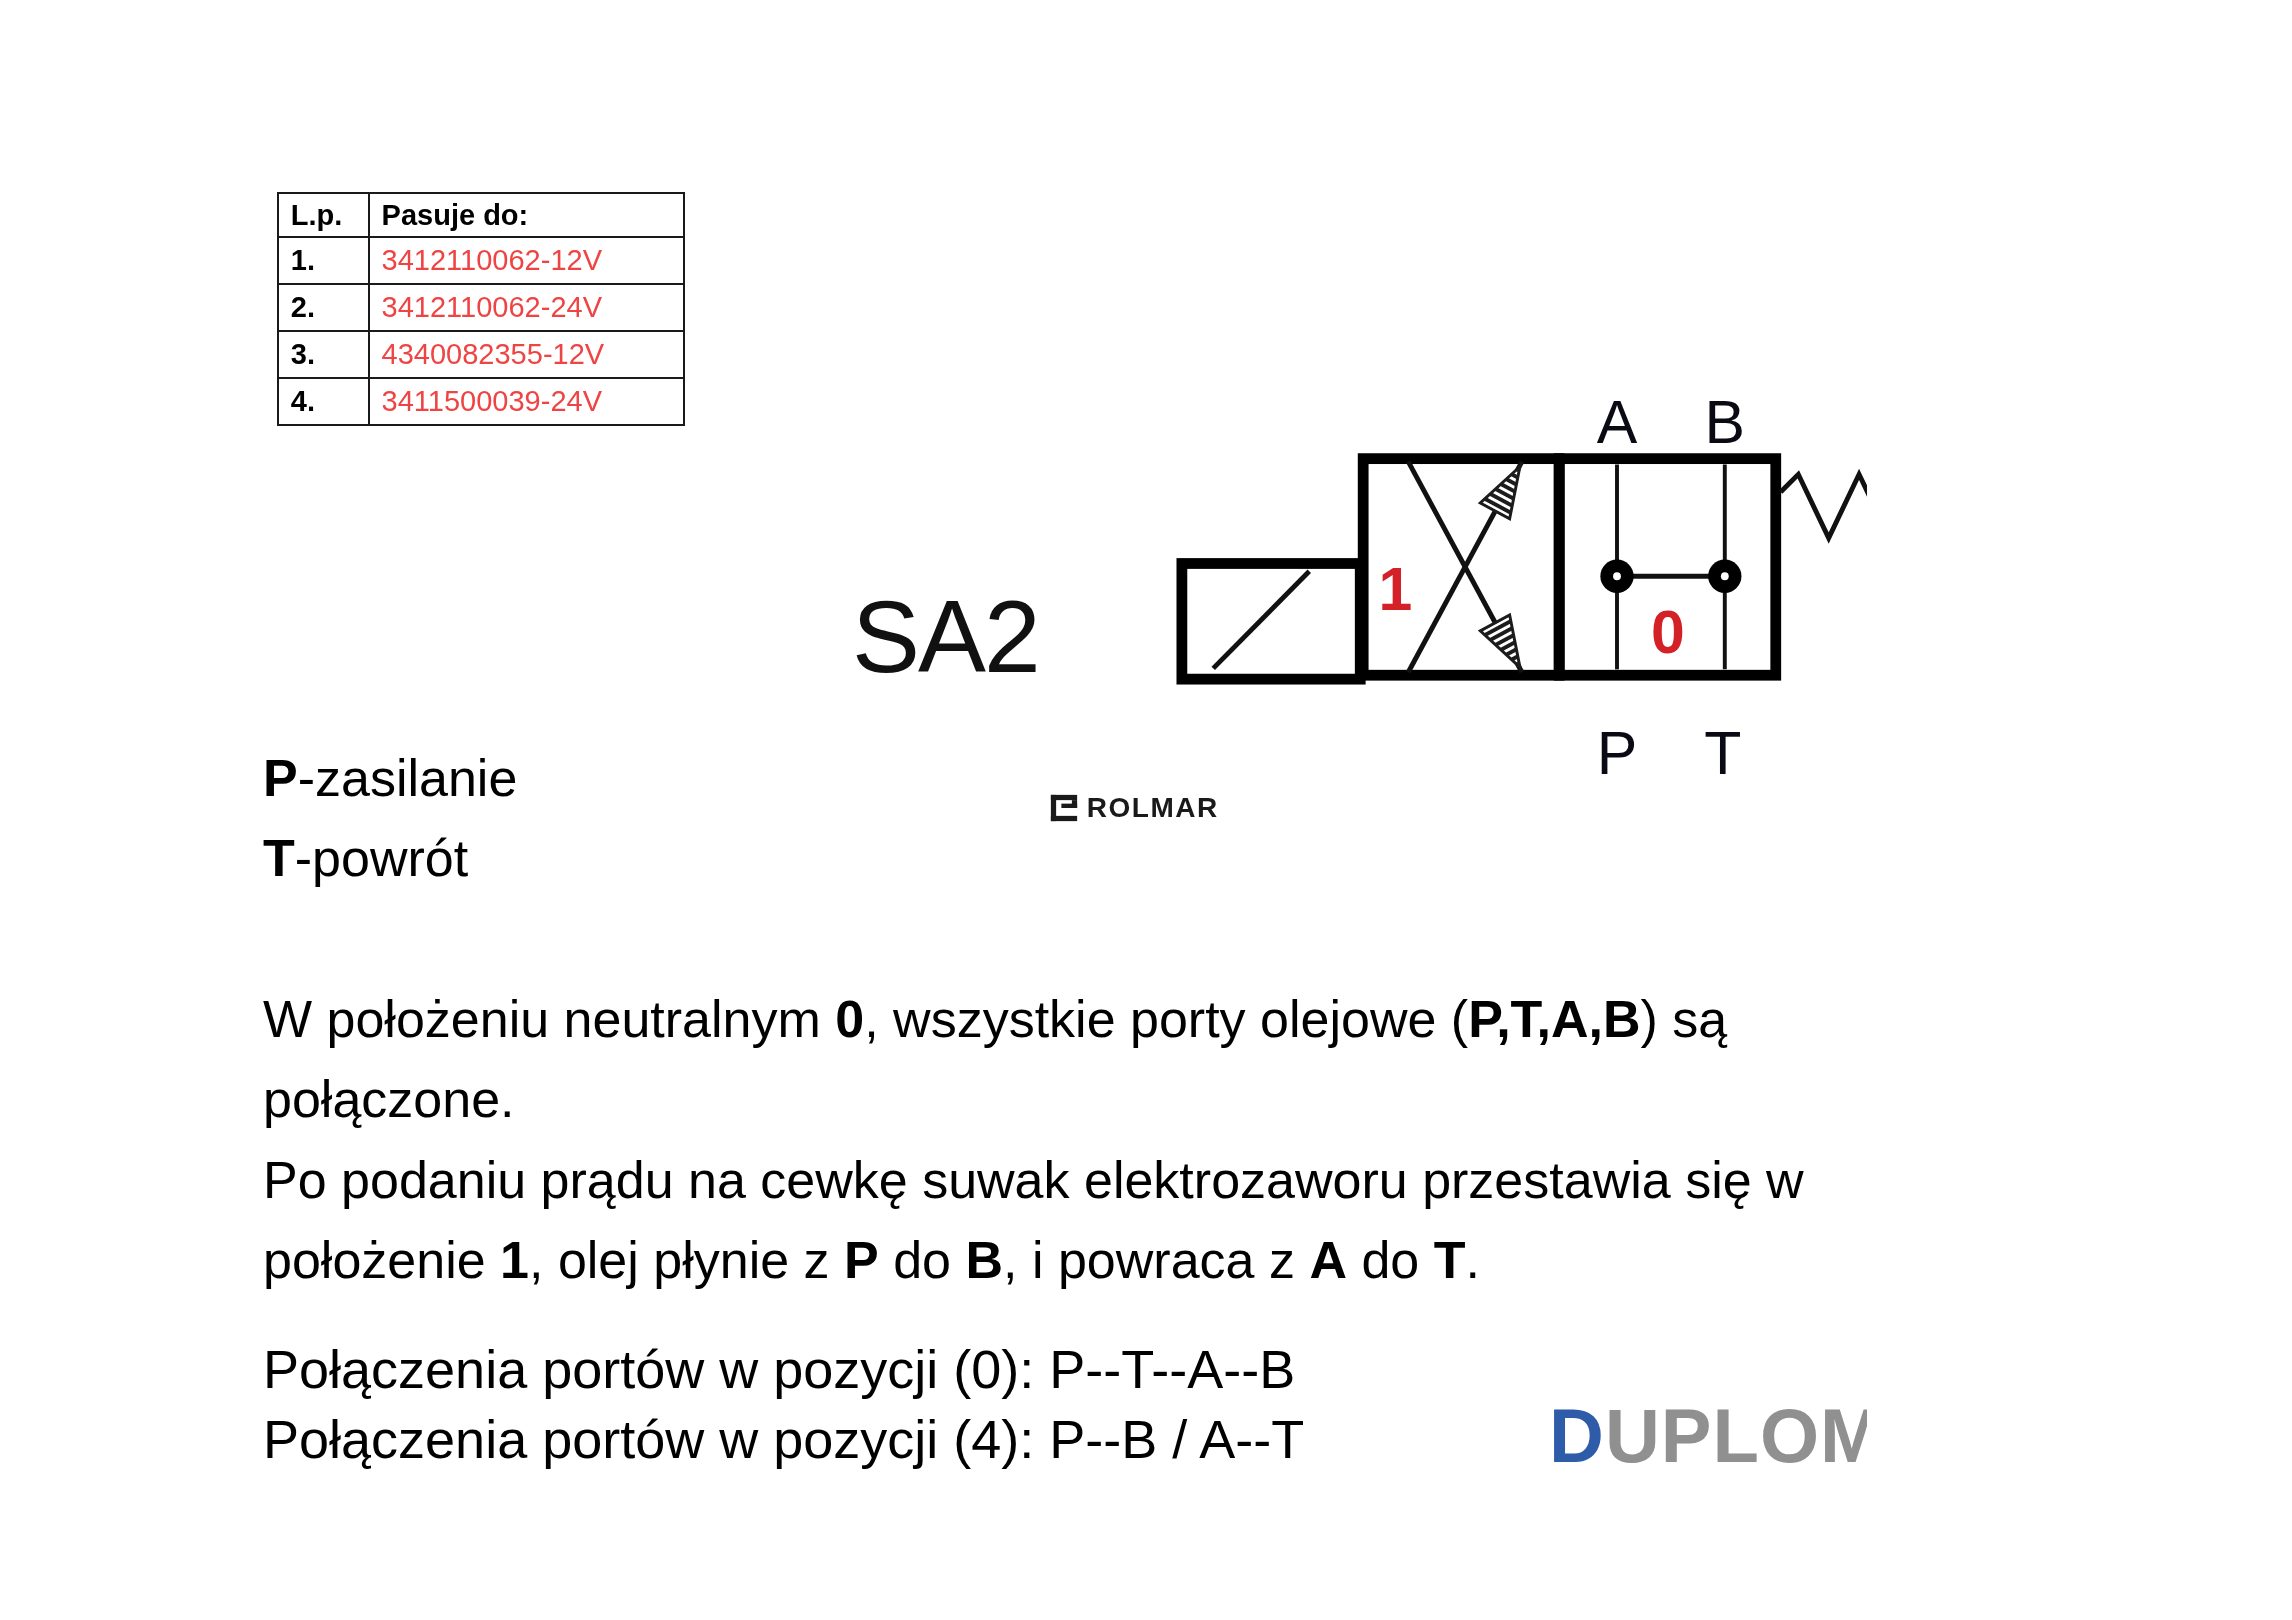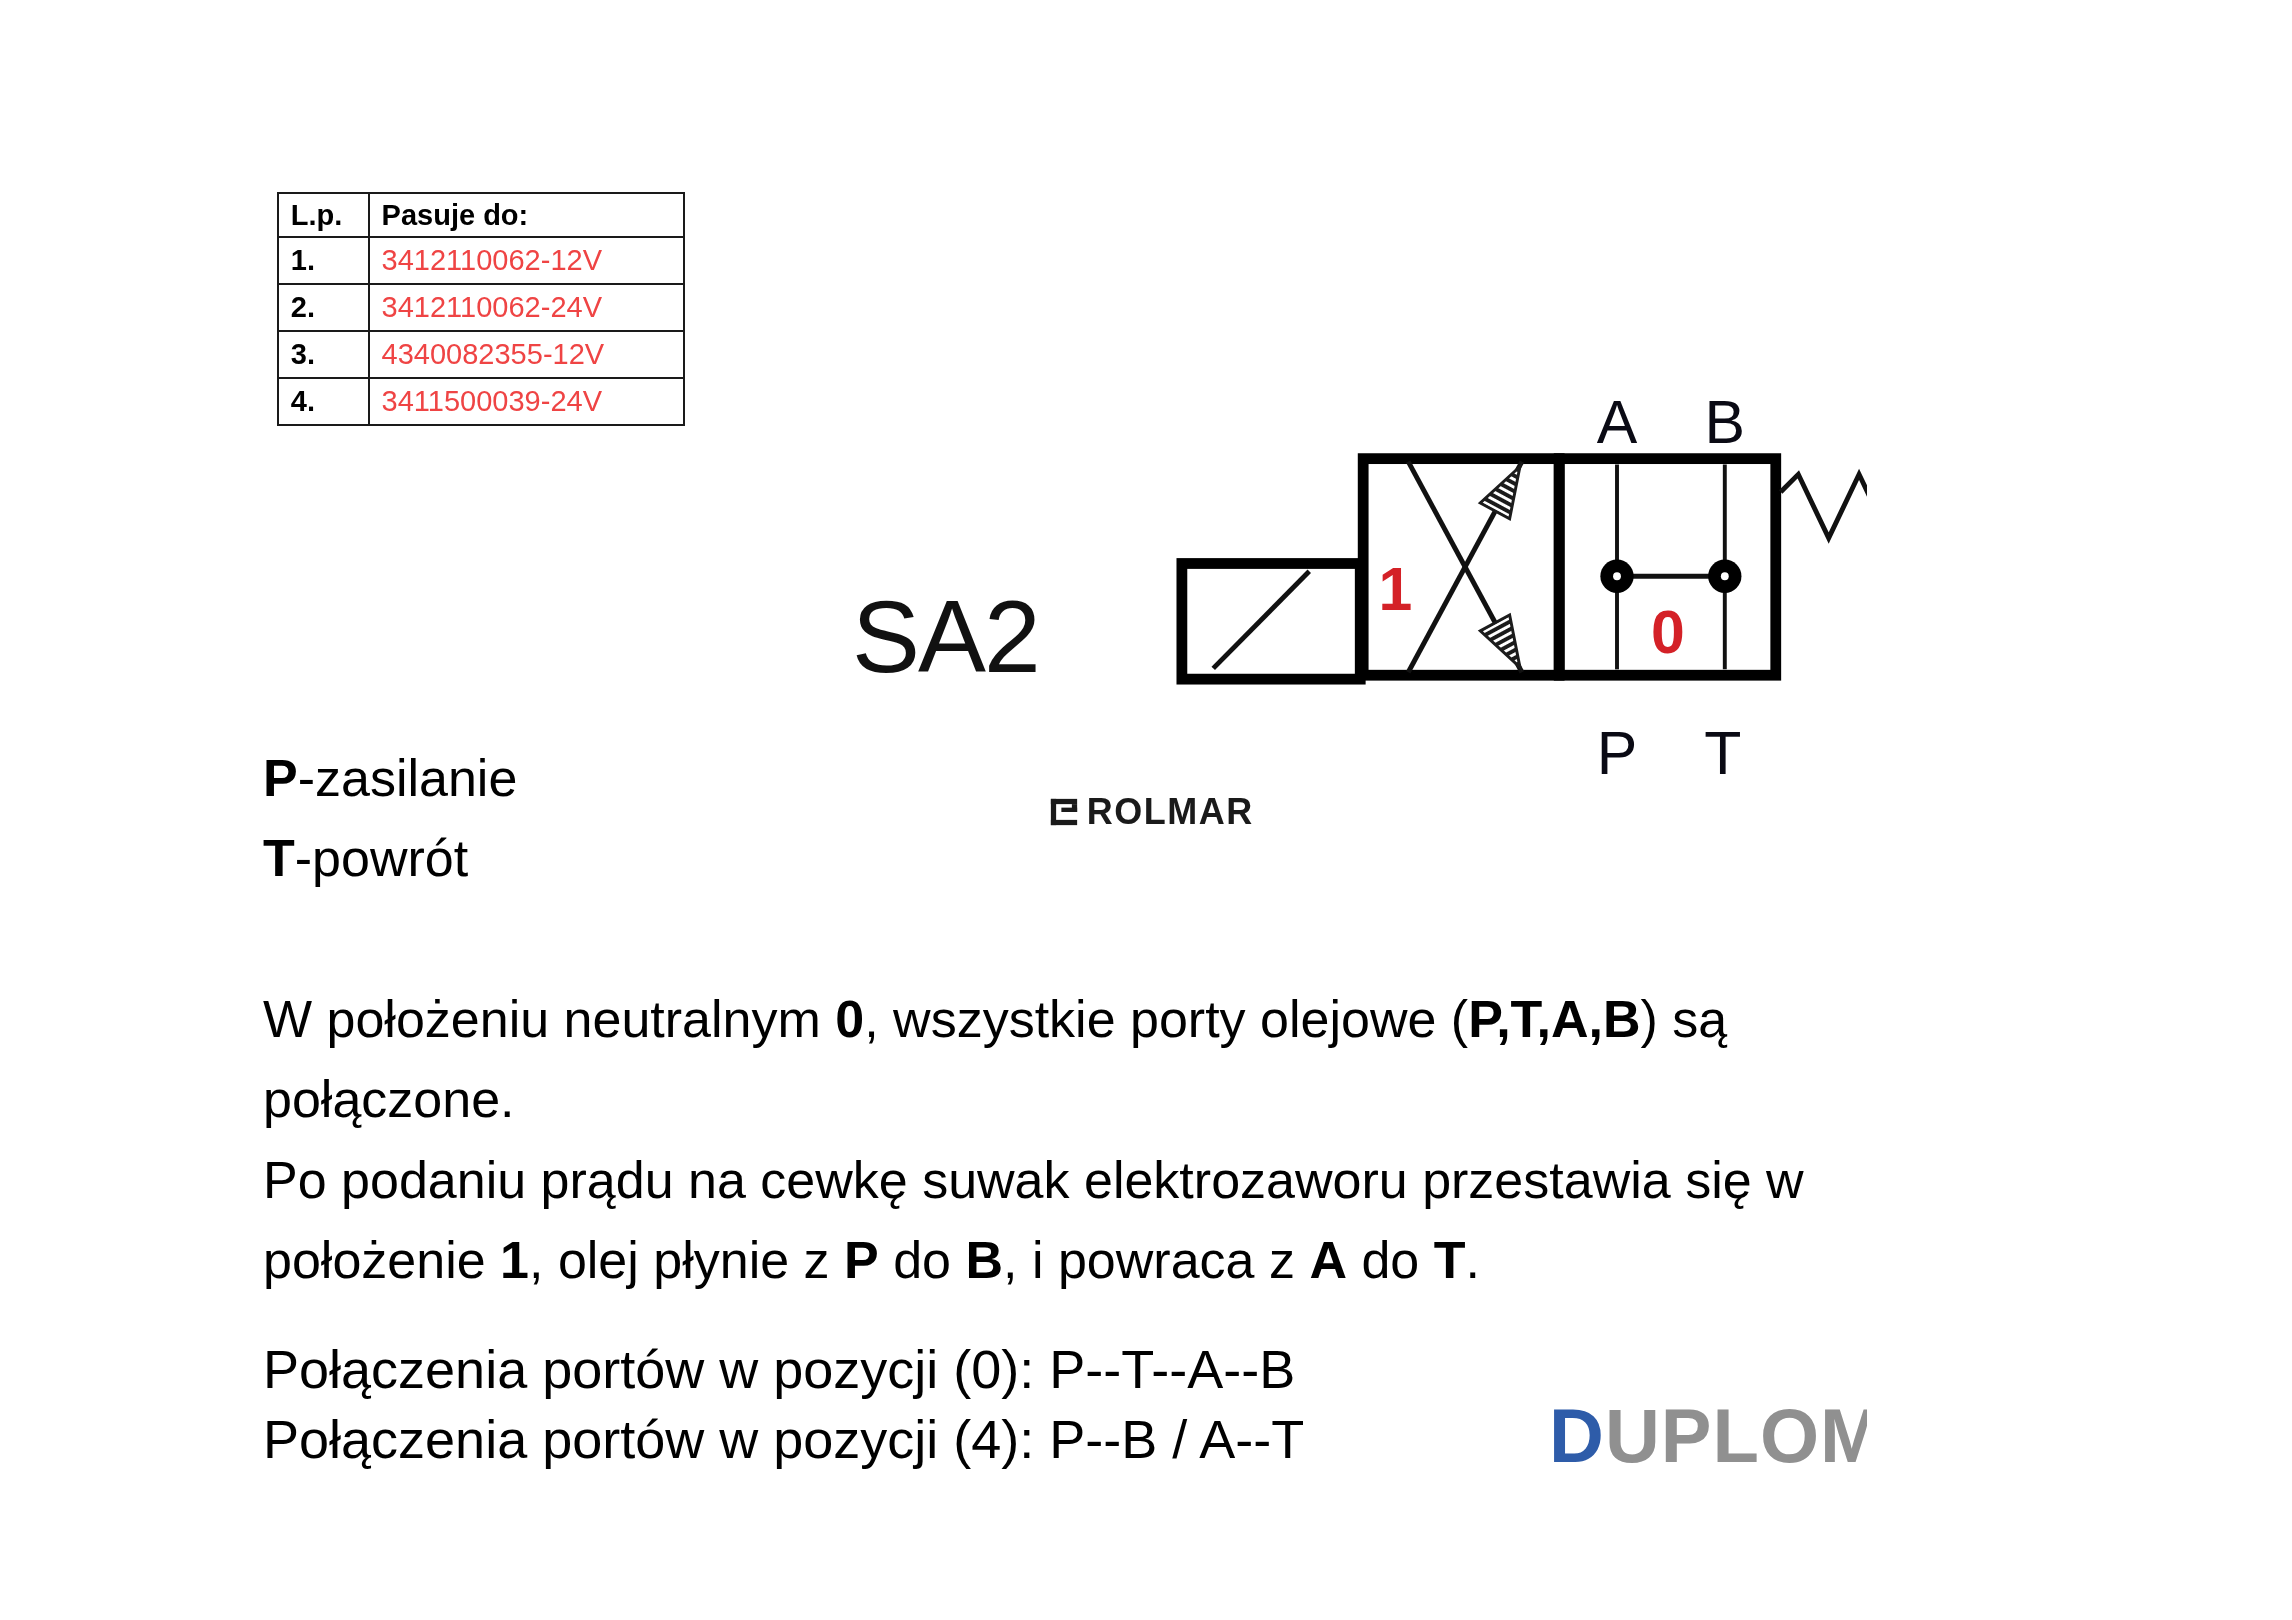--- a/index.html
+++ b/index.html
@@ -28,21 +28,21 @@
   .schematic-svg{position:absolute;left:833px;top:333px;width:1176px;height:461px;}
   .sch-label{font-family:"Liberation Sans", sans-serif;}
 
   
   .line{position:absolute;left:263px;white-space:nowrap;font-size:52px;line-height:59px;color:#000;}
   .line b{font-weight:bold;}
   .small-line{position:absolute;left:263px;white-space:nowrap;font-size:54px;line-height:49px;color:#000;}
 
   
   .rolmar{position:absolute;left:1050px;top:794px;display:flex;align-items:center;gap:8.8px;}
-  .rolmar-text{font-size:36px;font-weight:bold;letter-spacing:1.5px;color:#1a1a1a;line-height:1;}
+  .rolmar-text{font-size:28px;font-weight:bold;letter-spacing:1.5px;color:#1a1a1a;line-height:1;}
 
   
   .duplomatic{
     position:absolute;left:1549px;top:1398px;font-size:76px;font-weight:bold;
     letter-spacing:1px;color:#909090;line-height:1;white-space:nowrap;
   }
   .dupl-first{color:#2e5ca9;}
   .dupl-i{position:relative;display:inline-block;}
   .dupl-i .i-dot{
     position:absolute;left:3.9px;top:10.8px;width:13.7px;height:12.7px;background:#2e5ca9;

